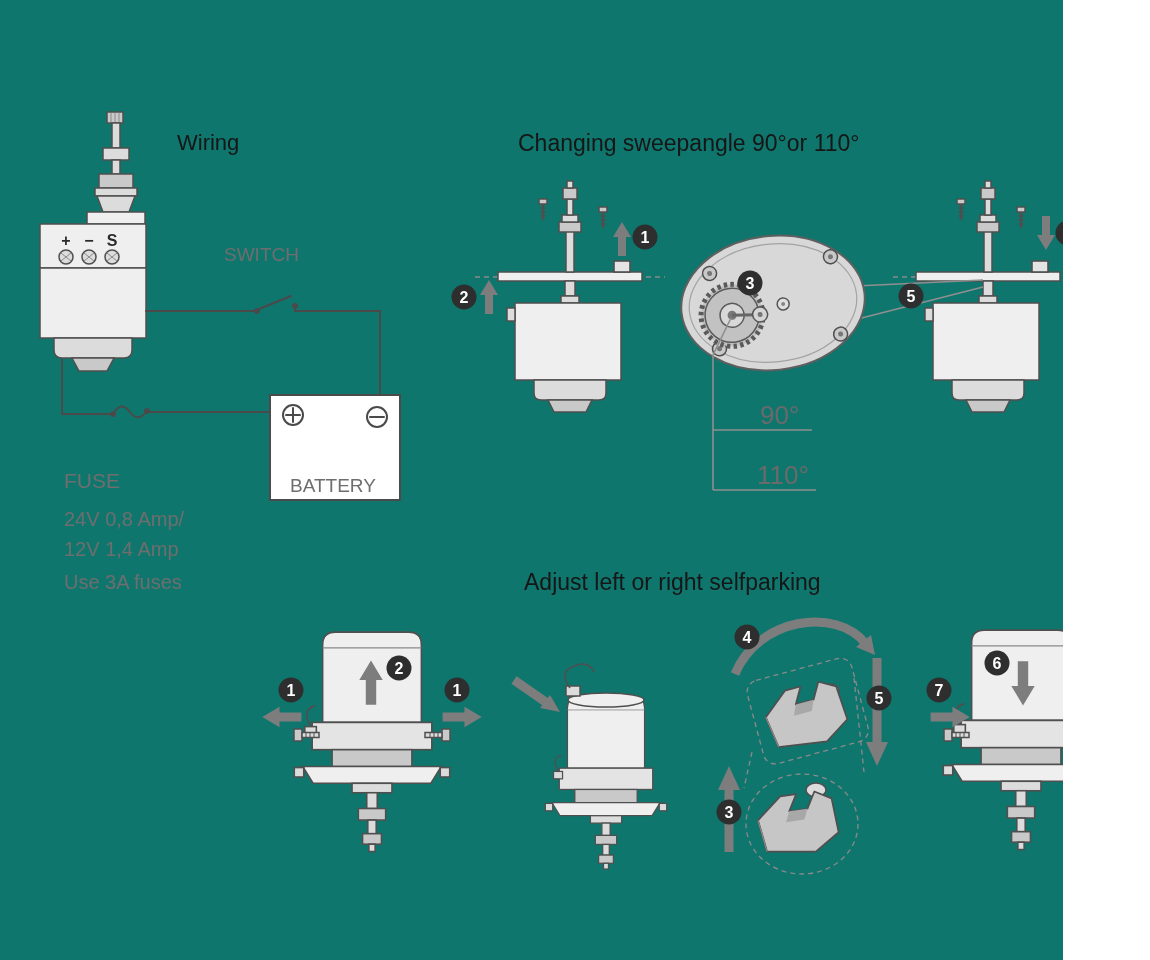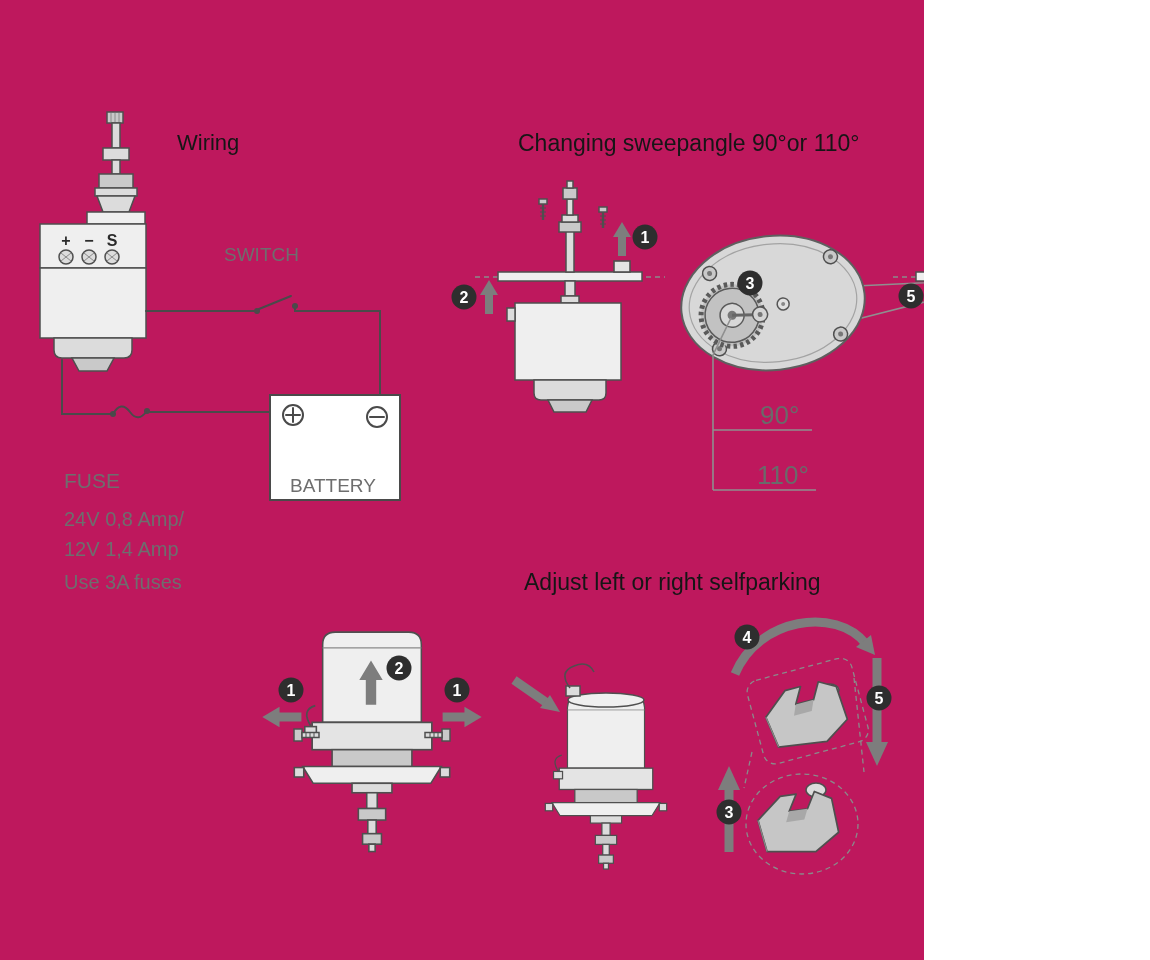--- a/index.html
+++ b/index.html
@@ -1,16 +1,16 @@
 <!DOCTYPE html>
 <html><head>
 <meta charset="utf-8">
 <style>
   html,body{margin:0;padding:0;background:#fff;}
-  .canvas{position:relative;width:924px;height:960px;background:#be185d;overflow:hidden;}
+  .canvas{position:relative;width:1063px;height:960px;background:#0f766e;overflow:hidden;}
   svg{display:block;}
   text{font-family:"Liberation Sans", sans-serif;}
   .t-h1{font-size:23px;fill:#161616;}
   .t-h2{font-size:22px;fill:#161616;}
   .t-label{font-size:19px;fill:#6e6e6e;}
   .t-spec{font-size:20px;fill:#6e6e6e;}
   .t-angle{font-size:26px;fill:#6a6a6a;}
   .t-term{font-size:16px;font-weight:bold;fill:#2b2b2b;}
   .t-badge{font-size:16px;font-weight:bold;fill:#ffffff;}
   .badge circle{fill:#2e2e2e;}

